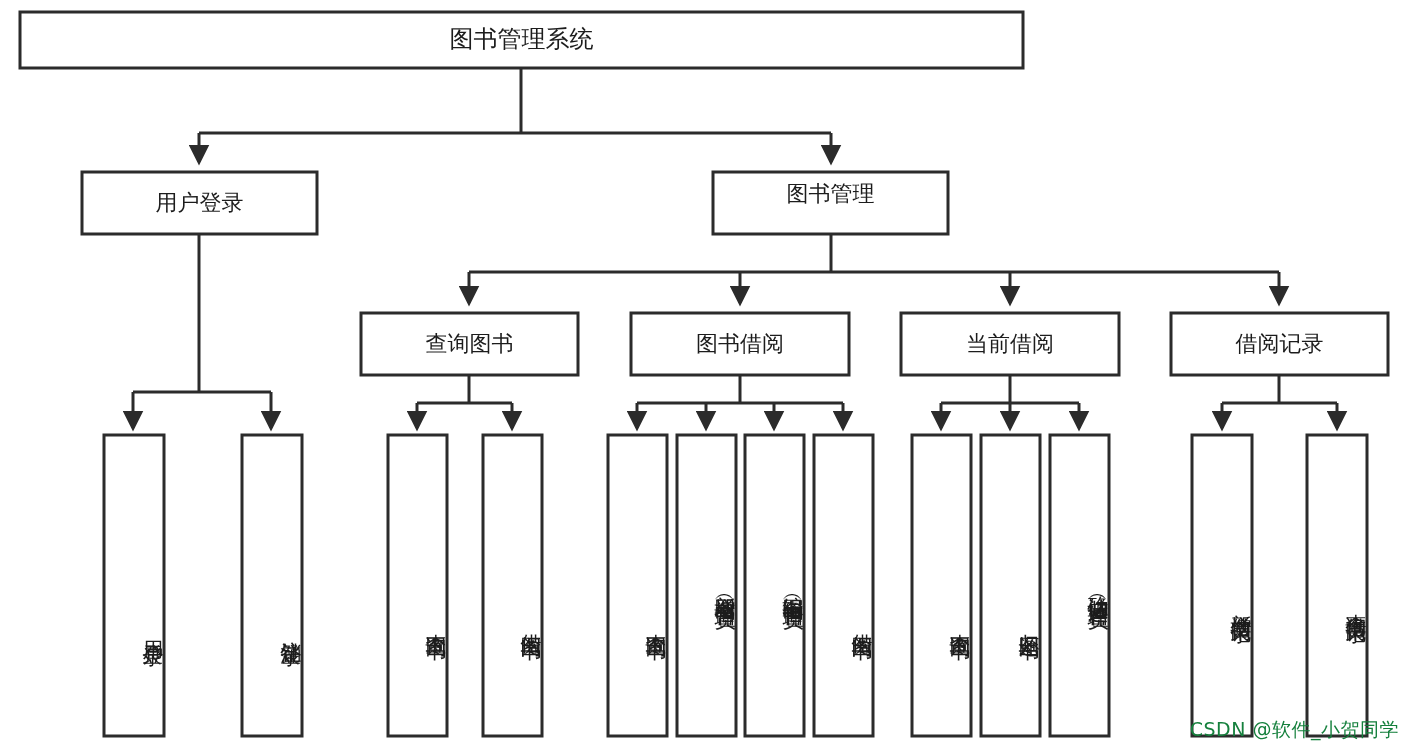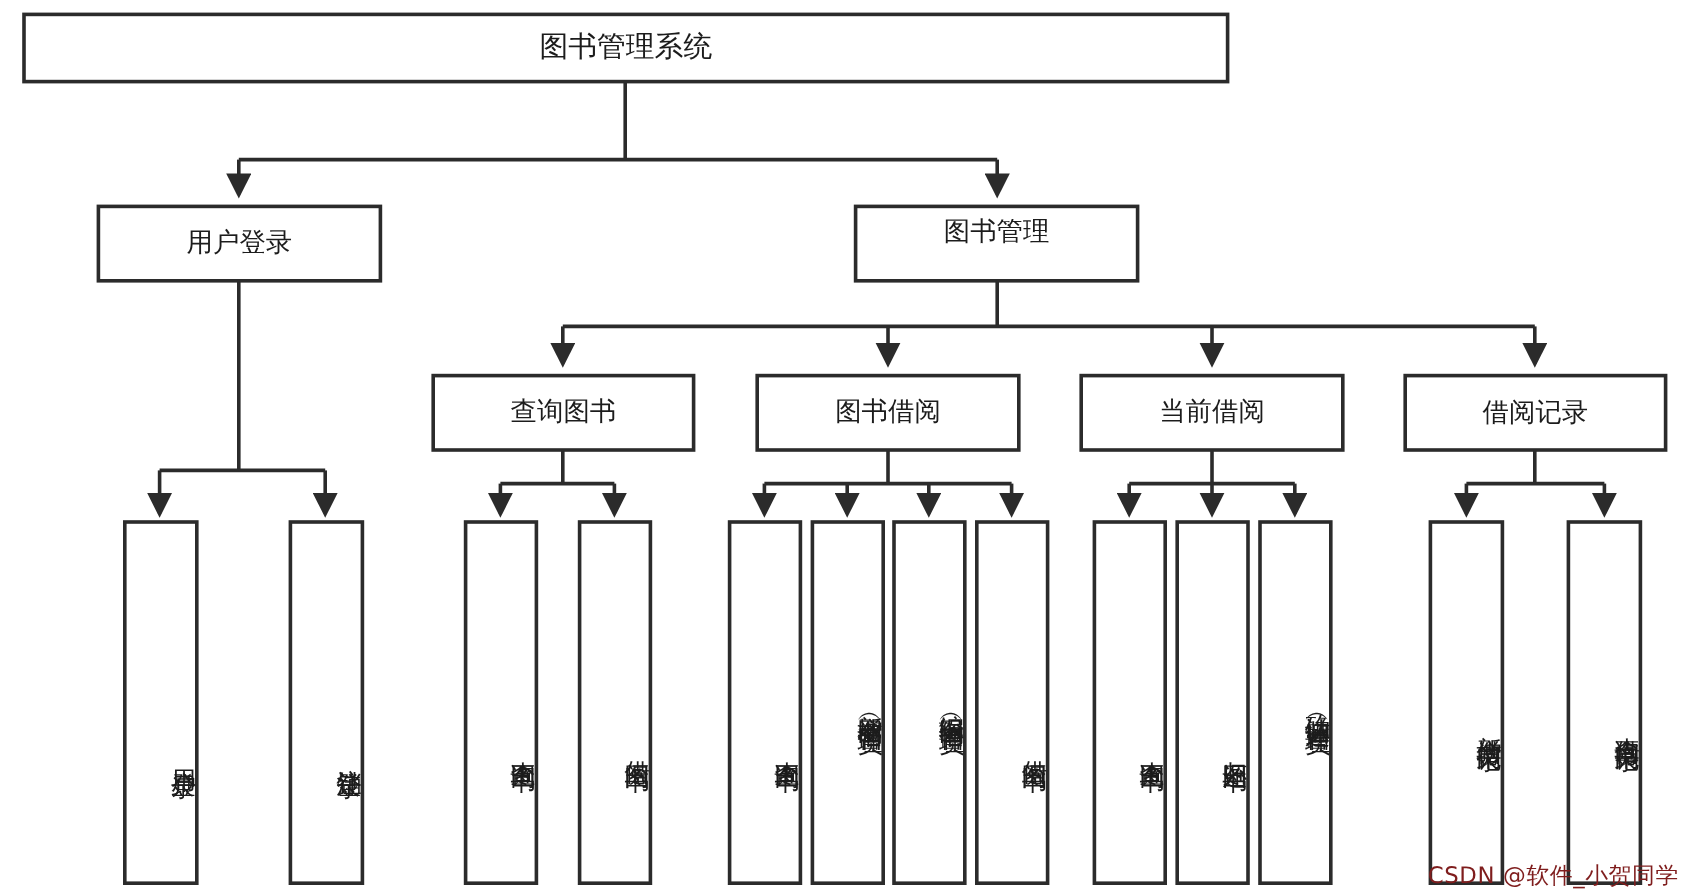--- a/index.html
+++ b/index.html
@@ -27,21 +27,21 @@
     justify-content:center;
     letter-spacing:2px;
     font-size:21px;
   }
   .hit{position:absolute;cursor:default;}
   .watermark{
     position:absolute;
     right:6px;
     bottom:4px;
     font-size:19px;
-    color:#7f1d1d;
+    color:#15803d;
     font-family:"DejaVu Sans","Liberation Sans",sans-serif;
     white-space:nowrap;
     letter-spacing:0.5px;
   }
 </style>
 </head>
 <body>
 
 <div id="stage">
 

